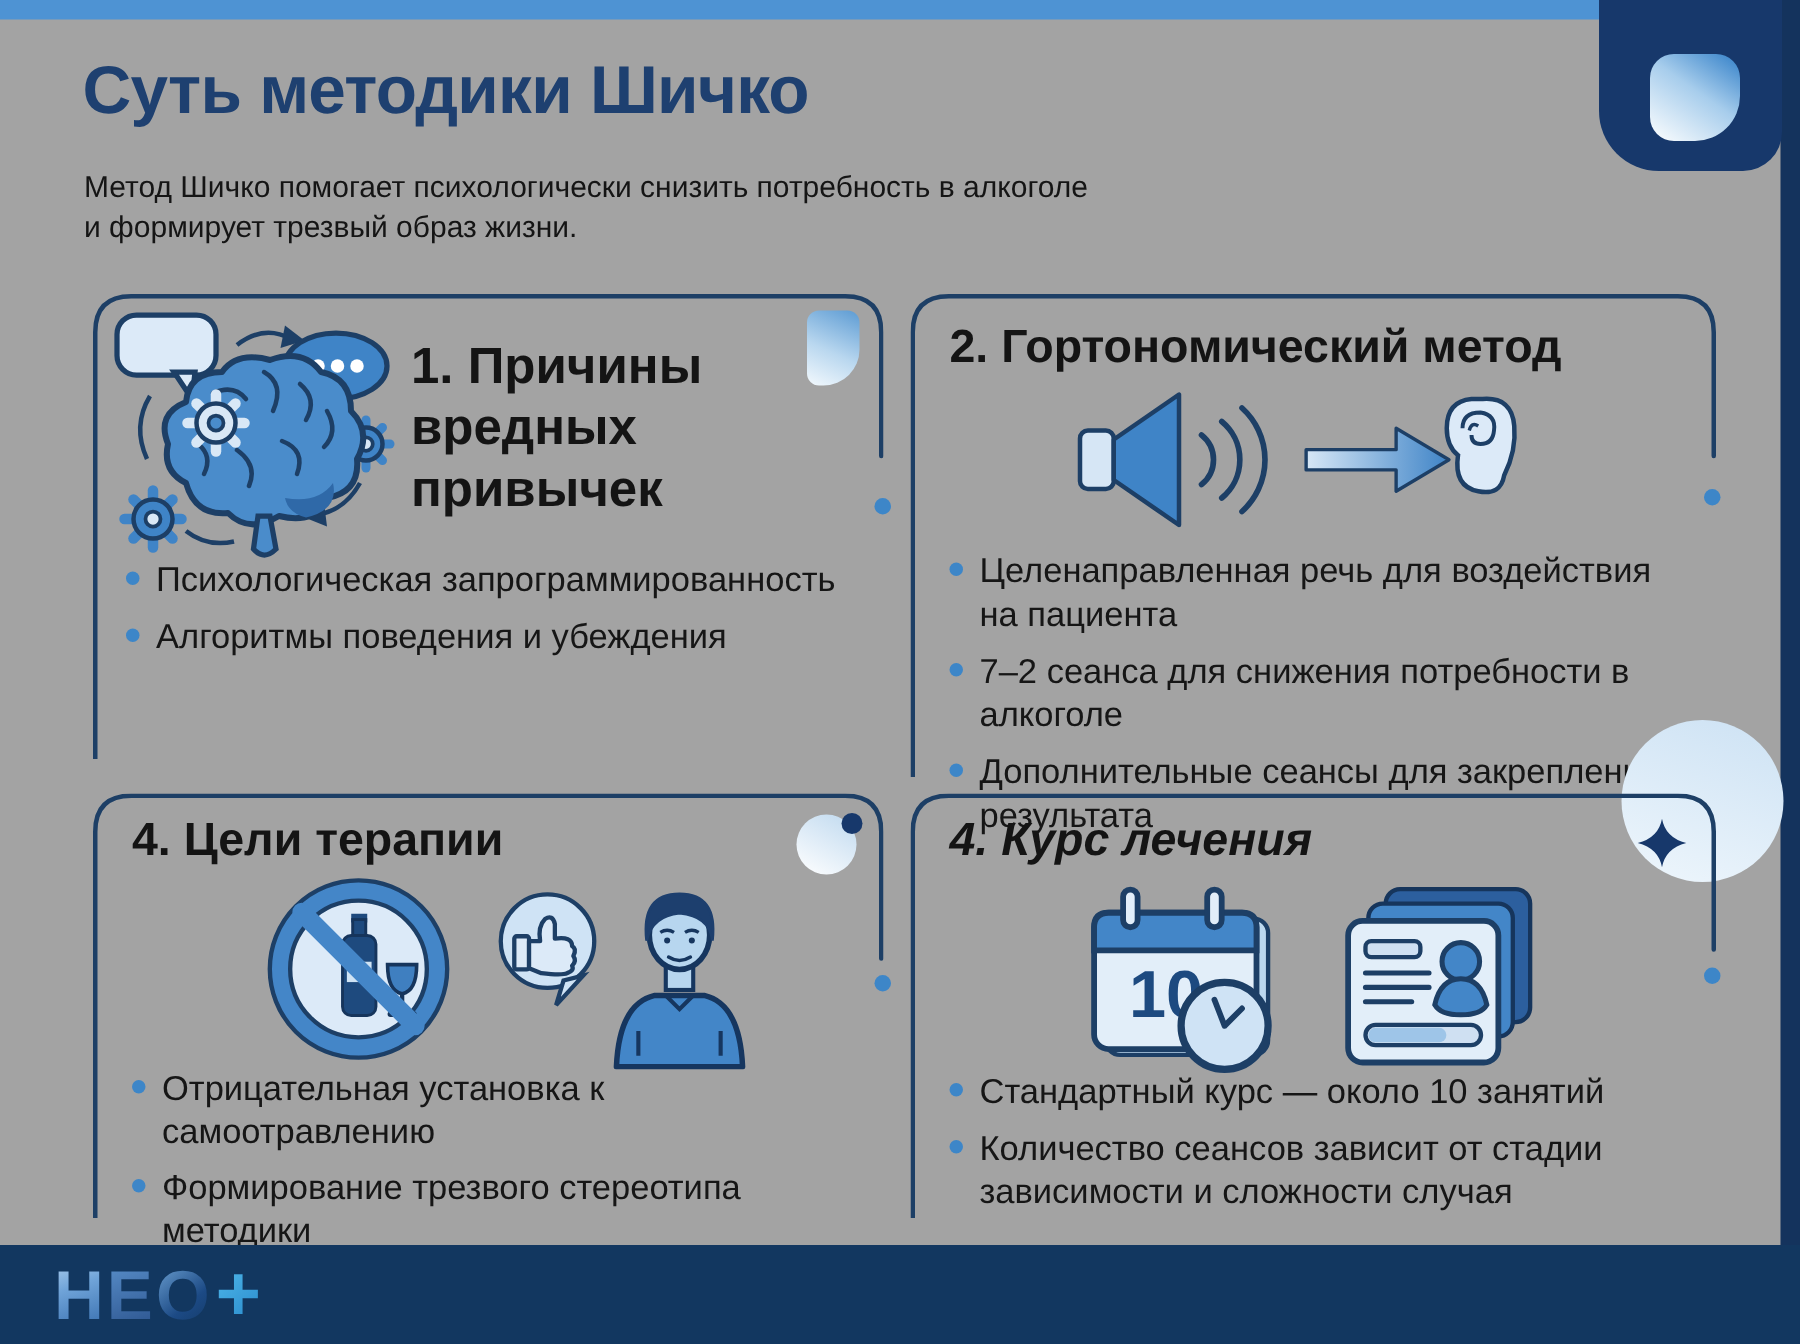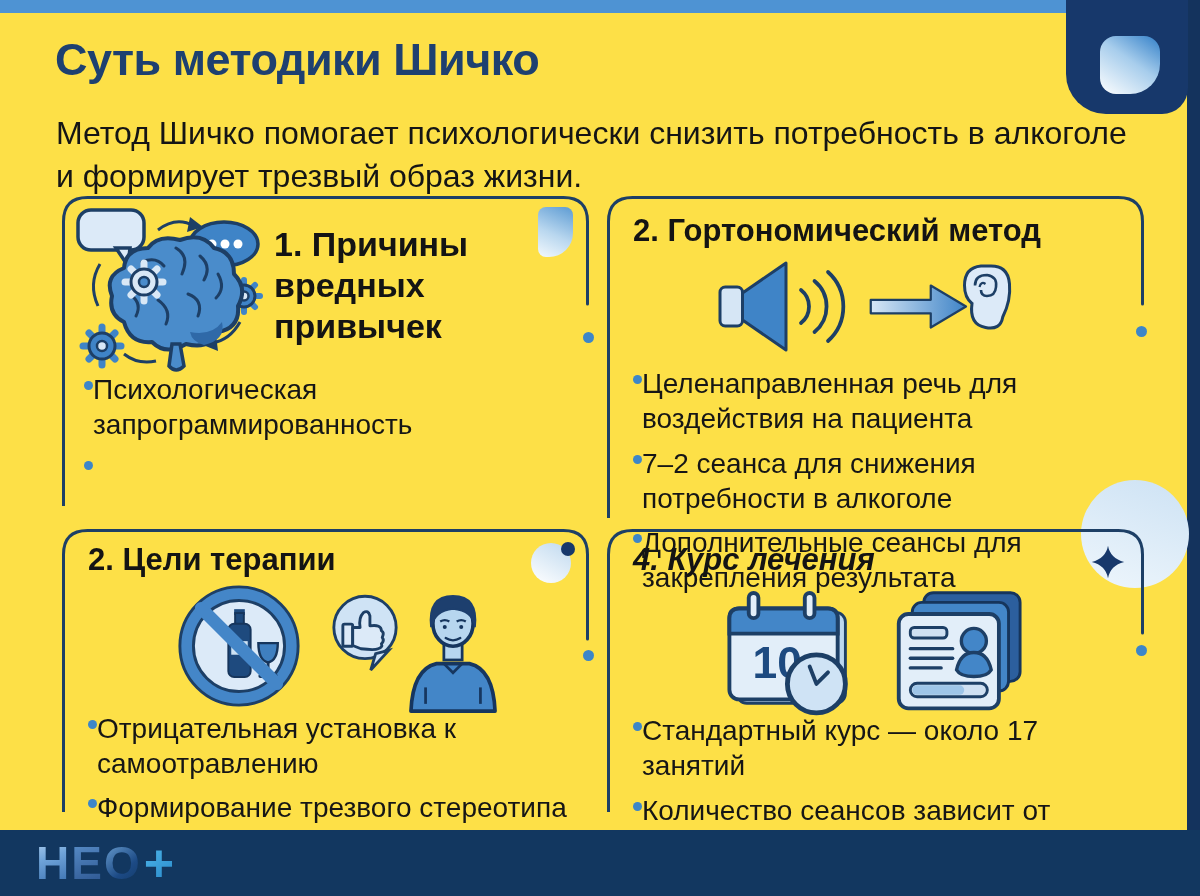--- a/index.html
+++ b/index.html
@@ -1,39 +1,39 @@
 <!DOCTYPE html>
 <html><head>
 <meta charset="utf-8">
 <style>
   html,body{margin:0;padding:0;background:#ffffff;}
-  #stage{position:relative;width:1200px;height:896px;background:#fde047;overflow:hidden;
+  #stage{position:relative;width:1200px;height:896px;background:#a3a3a3;overflow:hidden;
          font-family:"Liberation Sans", sans-serif;}
 
   
   .top-strip{position:absolute;left:0;top:0;width:1200px;height:13px;background:#4e93d3;}
   .right-bar{position:absolute;left:1187px;top:0;width:13px;height:896px;background:#14335d;}
   .corner-blob{position:absolute;left:1066px;top:0;width:122px;height:114px;background:#17386b;
                border-radius:0 0 26px 40px;}
   .corner-grad-square{position:absolute;left:1100px;top:36px;width:60px;height:58px;
                border-radius:16px 16px 30px 16px;
                background:linear-gradient(215deg,#3f88cc 5%,#a7cdec 45%,#f6fafd 95%);}
 
   
   .page-title{position:absolute;left:55px;top:34px;font-size:45px;font-weight:800;
               color:#1e4070;letter-spacing:-0.5px;}
-  .page-subtitle{position:absolute;left:56px;top:112px;font-size:32px;line-height:1.35;color:#151515;}
+  .page-subtitle{position:absolute;left:56px;top:112px;font-size:20px;line-height:1.35;color:#151515;}
 
   
   .card{position:absolute;}
   .card-border{position:absolute;left:0;top:0;}
   .card-title{position:absolute;font-size:31px;font-weight:800;color:#141414;line-height:1.2;}
   .bullets{position:absolute;list-style:none;margin:0;padding:0;display:flex;
            flex-direction:column;gap:9px;}
-  .bullet{display:flex;font-size:28px;line-height:1.26;color:#161616;}
+  .bullet{display:flex;gap:11px;font-size:23px;line-height:1.26;color:#161616;}
   .dot{width:9px;height:9px;border-radius:50%;background:#3d86c8;margin-top:9px;flex-shrink:0;}
 
   .icon{position:absolute;}
 
   
   .c1-grad-square{position:absolute;left:476px;top:11px;width:35px;height:50px;
      border-radius:8px 8px 24px 8px;background:linear-gradient(205deg,#5c9bd3 0%,#b9d7ef 55%,#f3f9fd 100%);}
   .c3-grad-circle{position:absolute;left:469px;top:14px;width:40px;height:40px;border-radius:50%;
      background:linear-gradient(210deg,#bfd9ef,#ffffff);}
   .c3-navy-dot{position:absolute;left:499px;top:13px;width:14px;height:14px;border-radius:50%;background:#17386b;}
@@ -134,20 +134,21 @@
     </svg>
 
     <div class="card-title" style="left:212px;top:28px;width:260px;font-size:34px;">1. Причины вредных привычек</div>
     <ul class="bullets" style="left:22px;top:176px;width:492px;">
       <li class="bullet">
           <span class="dot"></span>
           <span>Психологическая запрограммированность</span>
         </li>
       <li class="bullet">
           <span class="dot"></span>
+          <span>Алгоритмы поведения и убеждения</span>
         </li>
     </ul>
   </section>
 
   <section class="card" style="left:607px;top:196px;width:537px;height:322px;">
     <svg class="card-border" width="537" height="322" viewBox="0 0 537 322">
       <path d="M1.5,322 L1.5,25.5 Q1.5,1.5 25.5,1.5 L511.5,1.5 Q535.5,1.5 535.5,25.5 L535.5,108" fill="none" stroke="#1d3f66" stroke-width="3" stroke-linecap="round"></path>
     </svg>
     <div class="card-title" style="left:26px;top:16px;">2. Гортономический метод</div>
 
@@ -188,21 +189,21 @@
         </li>
     </ul>
   </section>
 
   <section class="card" style="left:62px;top:529px;width:527px;height:283px;">
     <svg class="card-border" width="527" height="283" viewBox="0 0 527 283">
       <path d="M1.5,283 L1.5,25.5 Q1.5,1.5 25.5,1.5 L501.5,1.5 Q525.5,1.5 525.5,25.5 L525.5,110" fill="none" stroke="#1d3f66" stroke-width="3" stroke-linecap="round"></path>
     </svg>
     <div class="c3-grad-circle"></div>
     <div class="c3-navy-dot"></div>
-    <div class="card-title" style="left:26px;top:12px;">2. Цели терапии</div>
+    <div class="card-title" style="left:26px;top:12px;">4. Цели терапии</div>
 
     <svg class="icon" style="left:114px;top:54px;" width="126" height="126" viewBox="0 0 130 130">
       <circle cx="65" cy="65" r="60" fill="#dceaf8"></circle>
       <circle cx="65" cy="65" r="54" fill="none" stroke="#4486c8" stroke-width="13"></circle>
       <circle cx="65" cy="65" r="61" fill="none" stroke="#1d3f66" stroke-width="3"></circle>
       <circle cx="65" cy="65" r="47" fill="none" stroke="#1d3f66" stroke-width="3"></circle>
       <rect x="60" y="27" width="11" height="6" fill="#1e4a7e"></rect>
       <rect x="61" y="31" width="9" height="14" fill="#1e4a7e" stroke="#16355c" stroke-width="2"></rect>
       <rect x="54" y="42" width="23" height="55" rx="6" fill="#1e4a7e" stroke="#16355c" stroke-width="2"></rect>
       <rect x="57" y="60" width="17" height="14" fill="#cfe3f4"></rect>
@@ -277,21 +278,21 @@
       <line x1="26" y1="84" x2="58" y2="84" stroke="#1d3f66" stroke-width="3.5" stroke-linecap="round"></line>
       <circle cx="92" cy="56" r="13" fill="#4386c8" stroke="#1d3f66" stroke-width="3.5"></circle>
       <path d="M74,86 Q78,68 92,68 Q106,68 110,86 Q106,93 92,93 Q78,93 74,86 Z" fill="#4386c8" stroke="#1d3f66" stroke-width="3.5"></path>
       <rect x="26" y="100" width="80" height="14" rx="7" fill="#cfe0f2" stroke="#1d3f66" stroke-width="3"></rect>
       <rect x="28" y="102" width="54" height="10" rx="5" fill="#9ec5e8"></rect>
     </svg>
 
     <ul class="bullets" style="left:26px;top:184px;width:470px;">
       <li class="bullet">
           <span class="dot"></span>
-          <span>Стандартный курс — около 17 занятий</span>
+          <span>Стандартный курс — около 10 занятий</span>
         </li>
       <li class="bullet">
           <span class="dot"></span>
           <span>Количество сеансов зависит от стадии зависимости и сложности случая</span>
         </li>
     </ul>
   </section>
 
   <div class="big-grad-circle"></div>
   <svg class="sparkle" viewBox="0 0 40 40">

